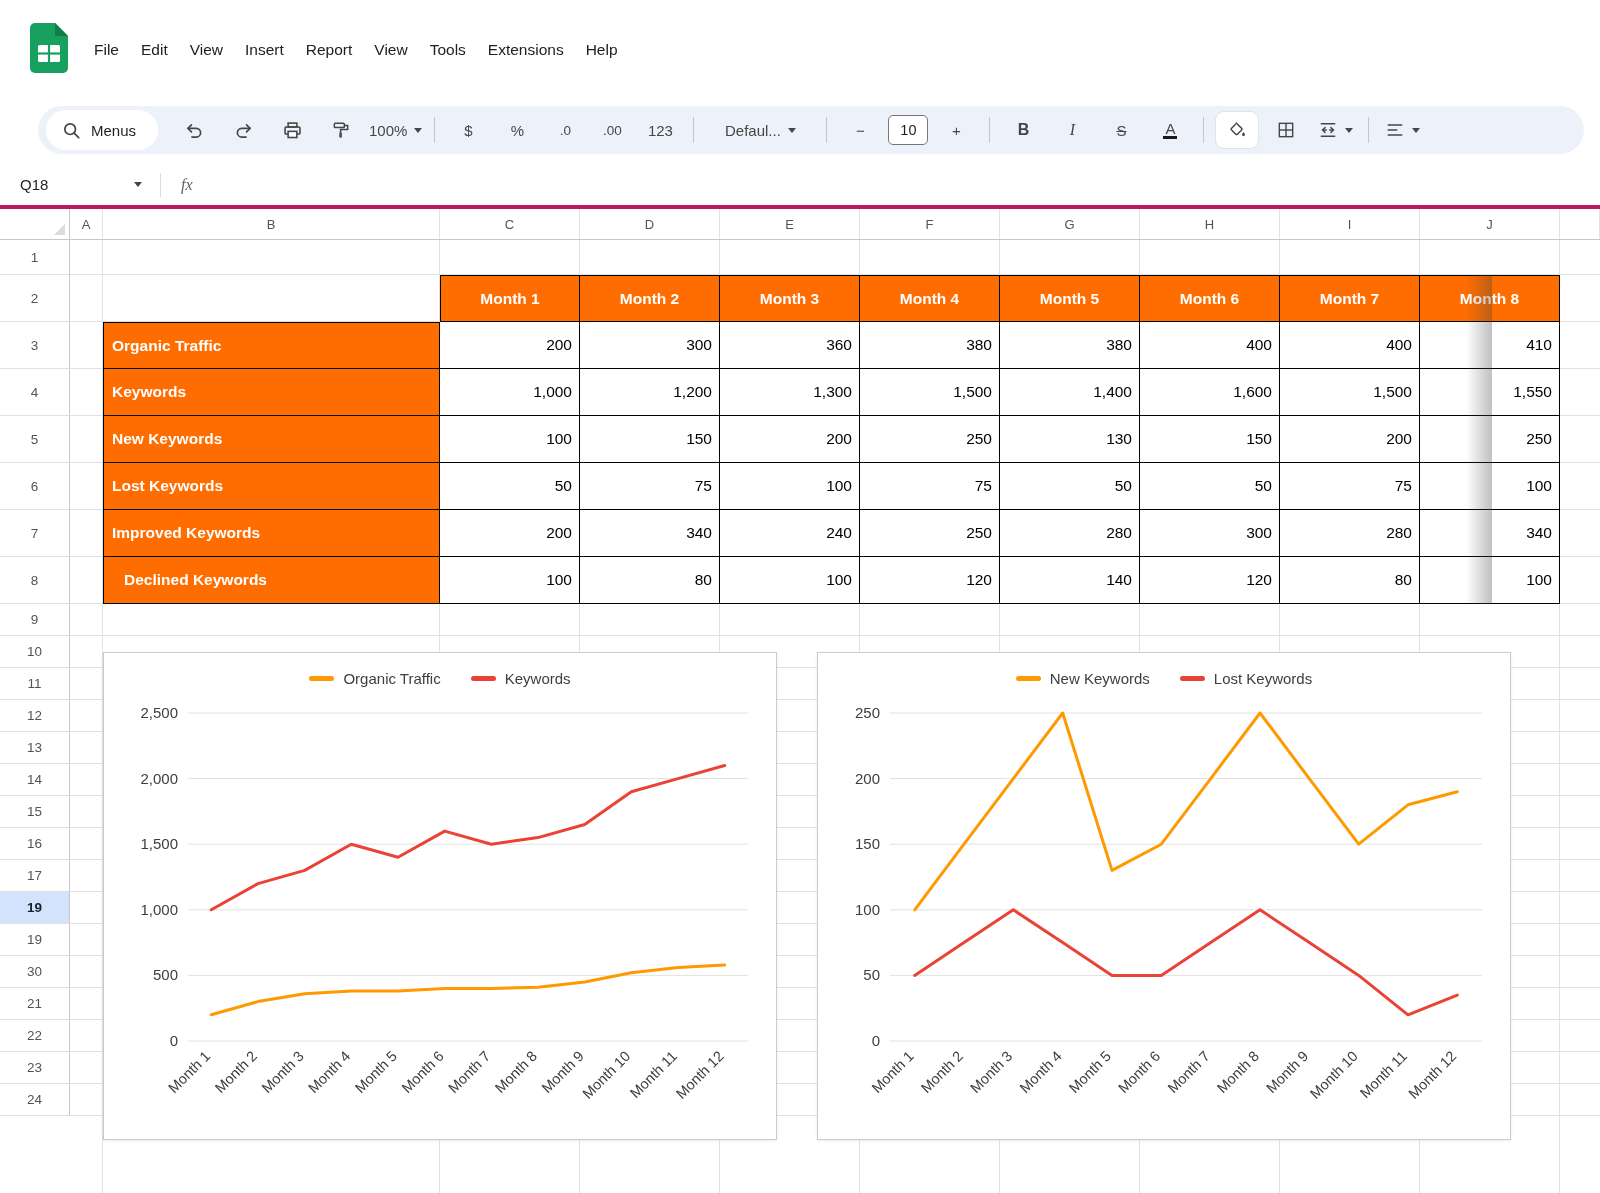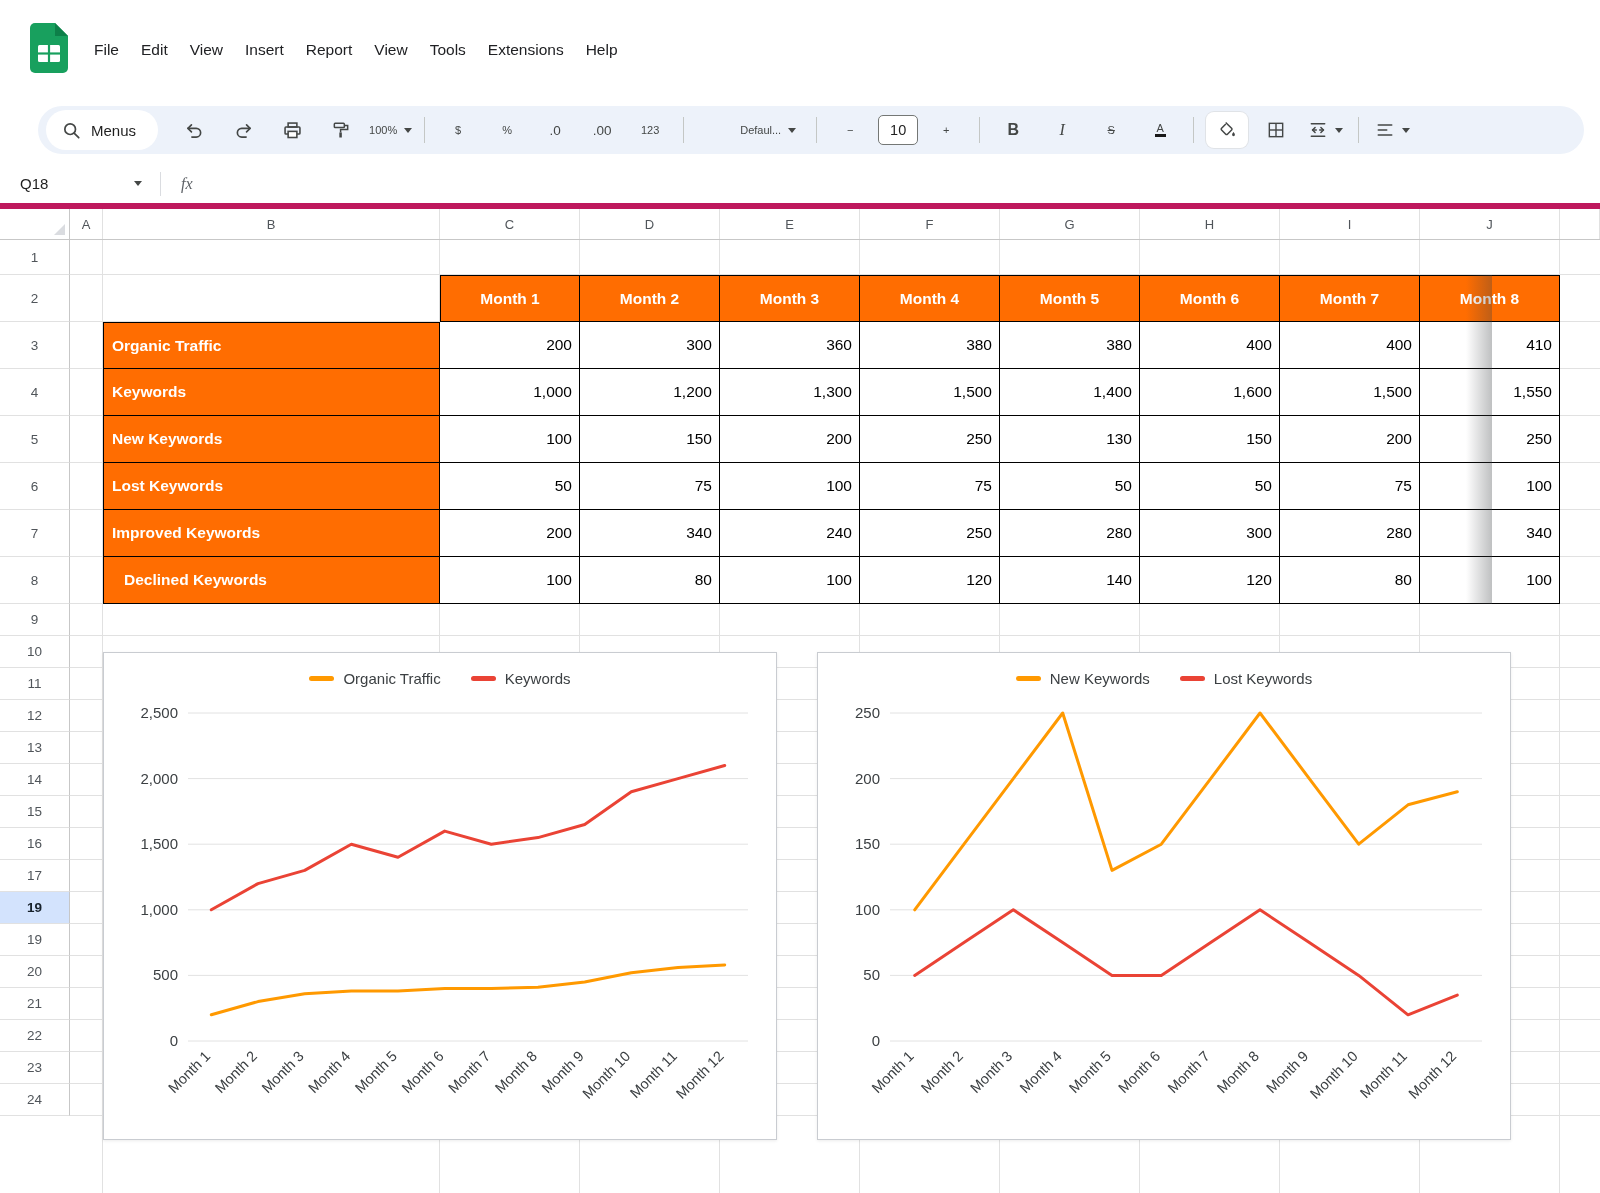--- a/index.html
+++ b/index.html
@@ -19,37 +19,37 @@
 
   
   .toolbar-wrap{height:64px;padding:6px 16px 6px 38px;}
   .toolbar{height:48px;background:var(--toolbar-bg,#edf2fa);border-radius:26px;
     display:flex;align-items:center;gap:7px;padding:0 10px 0 8px;}
   .menus-pill{height:40px;background:#fff;border-radius:20px;display:flex;align-items:center;
     gap:10px;padding:0 22px 0 16px;cursor:pointer;margin-right:8px;}
   .menus-pill span{font-size:15px;color:#1f1f1f;}
   .tbtn{font-family:inherit;min-width:42px;height:36px;border:0;background:none;border-radius:8px;
     display:flex;align-items:center;justify-content:center;cursor:pointer;
-    font-size:11px;color:#444746;}
+    font-size:15px;color:#444746;}
   .tbtn.txt{font-weight:500;}
   .tbtn.small{font-size:13.5px;min-width:40px;}
   .tbtn.bold{font-weight:700;font-size:16px;}
   .tbtn.italic{font-style:italic;font-size:16px;font-family:"Liberation Serif",serif;}
   .tbtn.strike span{text-decoration:line-through;}
   .acolor span{border-bottom:3px solid #191919;padding:0 2px;line-height:1.05;font-weight:500;}
   .tbtn.highlight{background:#fff;box-shadow:0 0 0 1px #e0e3e7;}
   .caret{width:0;height:0;border-left:4.5px solid transparent;border-right:4.5px solid transparent;
     border-top:5px solid #444746;display:inline-block;margin-left:7px;}
   .tdiv{width:1px;height:26px;background:#c4c7c5;margin:0 5px;flex:0 0 auto;}
   .font-size-box{width:40px;height:30px;background:#fff;border:1px solid #747775;border-radius:5px;
     display:flex;align-items:center;justify-content:center;font-size:14.5px;color:#1f1f1f;cursor:text;}
-  .font-name{width:108px;justify-content:flex-end;padding:0 8px;}
+  .font-name{width:108px;justify-content:center;padding:0 8px;}
 
   
-  .formula-bar{height:45px;display:flex;align-items:center;border-bottom:6px solid #be185d;}
+  .formula-bar{height:45px;display:flex;align-items:center;border-bottom:4px solid #be185d;}
   .name-box{width:160px;display:flex;align-items:center;justify-content:space-between;
     padding:0 18px 0 20px;cursor:pointer;}
   .name-box span:first-child{font-size:15px;color:#1f1f1f;}
   .fdiv{width:1px;height:24px;background:#dadce0;}
   .fx{font-style:italic;font-family:"Liberation Serif",serif;font-size:16px;color:#5f6368;
     margin:0 14px 0 20px;}
   .formula-input{flex:1;height:100%;cursor:text;}
 
   
   .colhdr-row{height:31px;display:flex;border-bottom:1px solid #c7c7c7;background:#fff;}
@@ -414,21 +414,21 @@
           </div>
           <div class="grid-row" style="top: 652px; height: 32px;">
             <div class="row-hdr selected">19</div>
             <div class="fillrest"></div>
           </div>
           <div class="grid-row" style="top: 684px; height: 32px;">
             <div class="row-hdr">19</div>
             <div class="fillrest"></div>
           </div>
           <div class="grid-row" style="top: 716px; height: 32px;">
-            <div class="row-hdr">20</div>
+            <div class="row-hdr">30</div>
             <div class="fillrest"></div>
           </div>
           <div class="grid-row" style="top: 748px; height: 32px;">
             <div class="row-hdr">21</div>
             <div class="fillrest"></div>
           </div>
           <div class="grid-row" style="top: 780px; height: 32px;">
             <div class="row-hdr">22</div>
             <div class="fillrest"></div>
           </div>

